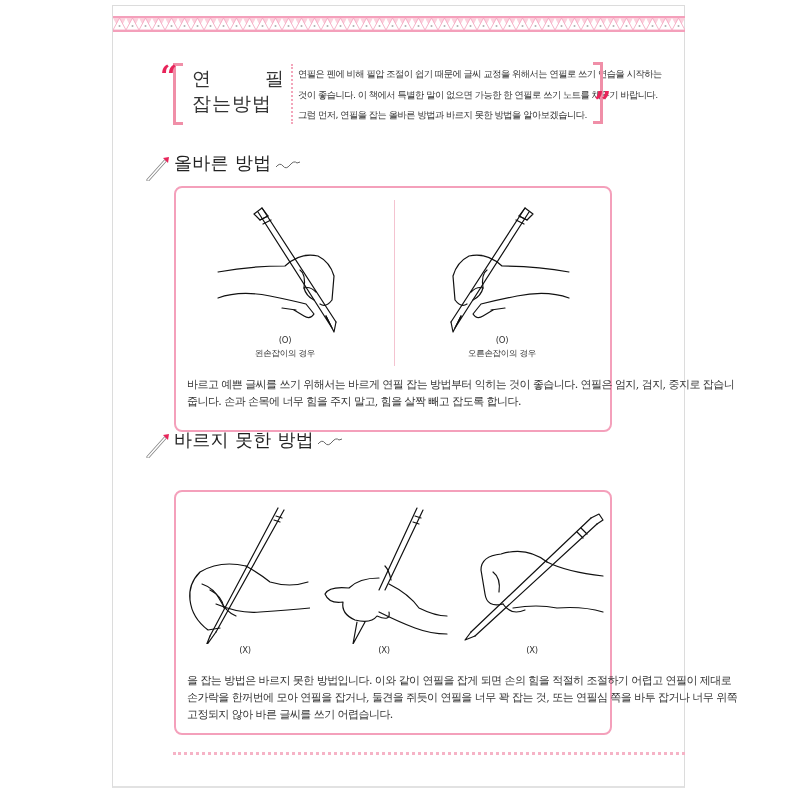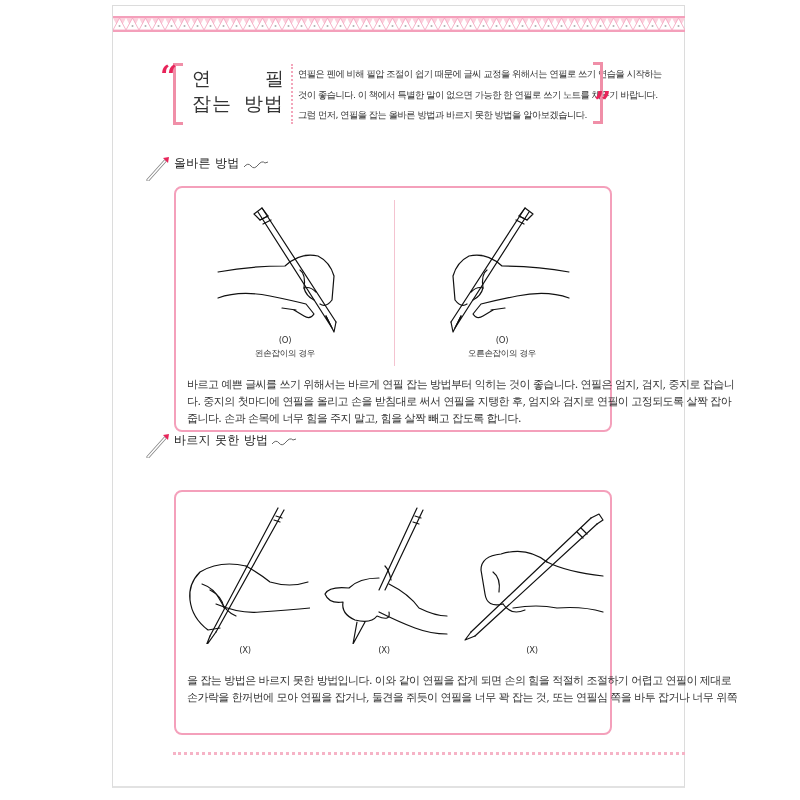--- a/index.html
+++ b/index.html
@@ -14,29 +14,29 @@
   .bracket-left { position: absolute; left: 173px; top: 63px; width: 10px; height: 62px;
                   border: 3px solid #f08fa8; border-right: none; box-sizing: border-box; }
   .bracket-right { position: absolute; left: 593px; top: 62px; width: 10px; height: 62px;
                    border: 3px solid #f08fa8; border-left: none; box-sizing: border-box; }
   .quote-open { position: absolute; left: 160px; top: 62px; font-family: "DejaVu Serif", serif;
                 font-weight: bold; font-size: 30px; color: #e8245a; line-height: 30px; }
   .quote-close { position: absolute; left: 594px; top: 88px; font-family: "DejaVu Serif", serif;
                  font-weight: bold; font-size: 30px; color: #e8245a; line-height: 30px; }
   .title { position: absolute; left: 192px; top: 66px; width: 92px; font-size: 19px; line-height: 25px; color: #333; }
   .title .l1 { display: flex; justify-content: space-between; }
-  .title .l2 { display: flex; justify-content: space-between; letter-spacing: 1px; }
+  .title .l2 { display: flex; justify-content: flex-start; letter-spacing: 1px; }
   .dotted-sep { position: absolute; left: 291px; top: 64px; height: 60px; border-left: 2px dotted #f3a6bb; }
   .intro { position: absolute; left: 298px; top: 64px; width: 300px; font-size: 9.3px; line-height: 20.5px;
            color: #333; letter-spacing: -0.55px; white-space: nowrap; }
 
   
   .sec-head { position: absolute; display: flex; align-items: center; }
   .sec-head .pen { width: 26px; height: 26px; margin-right: 2px; }
-  .sec-head .label { font-size: 12px; color: #222; letter-spacing: 0.3px; margin-top: -10px; }
+  .sec-head .label { font-size: 18px; color: #222; letter-spacing: 0.3px; margin-top: -10px; }
   .sec-head .wave { margin-left: 3px; margin-top: -6px; }
 
   
   .box { position: absolute; left: 174px; width: 438px; border: 2px solid #f4a0bb; border-radius: 8px;
          box-sizing: border-box; background: #fff; }
   .box1 { top: 186px; height: 246px; }
   .box2 { top: 490px; height: 245px; }
 
   .fig-row { position: absolute; left: 0; right: 0; display: flex; }
   .fig { position: relative; display: flex; flex-direction: column; align-items: center; }
@@ -139,21 +139,20 @@
           <path d="M56,84 Q54,92 46,96"></path>
           <path d="M78,104 L64,106"></path>
         </g>
       </svg>
       <div class="fig-caption">(O)</div>
       <div class="fig-caption">오른손잡이의 경우</div>
     </div>
   </div>
   <div class="box-text">
     <div>바르고 예쁜 글씨를 쓰기 위해서는 바르게 연필 잡는 방법부터 익히는 것이 좋습니다. 연필은 엄지, 검지, 중지로 잡습니</div>
-    <div>다. 중지의 첫마디에 연필을 올리고 손을 받침대로 써서 연필을 지탱한 후, 엄지와 검지로 연필이 고정되도록 살짝 잡아</div>
     <div>줍니다. 손과 손목에 너무 힘을 주지 말고, 힘을 살짝 빼고 잡도록 합니다.</div>
   </div>
 </div>
 
 <div class="sec-head" style="left:146px; top:432px;">
   <svg class="pen" viewBox="0 0 26 26">
     <line x1="2" y1="25" x2="19" y2="6" stroke="#888" stroke-width="3.2" stroke-linecap="round"></line>
     <line x1="2" y1="25" x2="19" y2="6" stroke="#fff" stroke-width="1.6" stroke-linecap="round"></line>
     <polygon points="17,3 23,2 22,8" fill="#e8245a"></polygon>
   </svg>
@@ -210,16 +209,17 @@
           <path d="M46,100 Q54,112 68,106"></path>
           <path d="M36,68 Q44,74 42,88"></path>
         </g>
       </svg>
       <div class="fig-caption">(X)</div>
     </div>
   </div>
   <div class="box-text">
     <div>을 잡는 방법은 바르지 못한 방법입니다. 이와 같이 연필을 잡게 되면 손의 힘을 적절히 조절하기 어렵고 연필이 제대로</div>
     <div>손가락을 한꺼번에 모아 연필을 잡거나, 둘견을 쥐듯이 연필을 너무 꽉 잡는 것, 또는 연필심 쪽을 바투 잡거나 너무 위쪽</div>
+    <div>고정되지 않아 바른 글씨를 쓰기 어렵습니다.</div>
   </div>
 </div>
 
 <div class="bottom-line"></div>
 
 </body></html>

